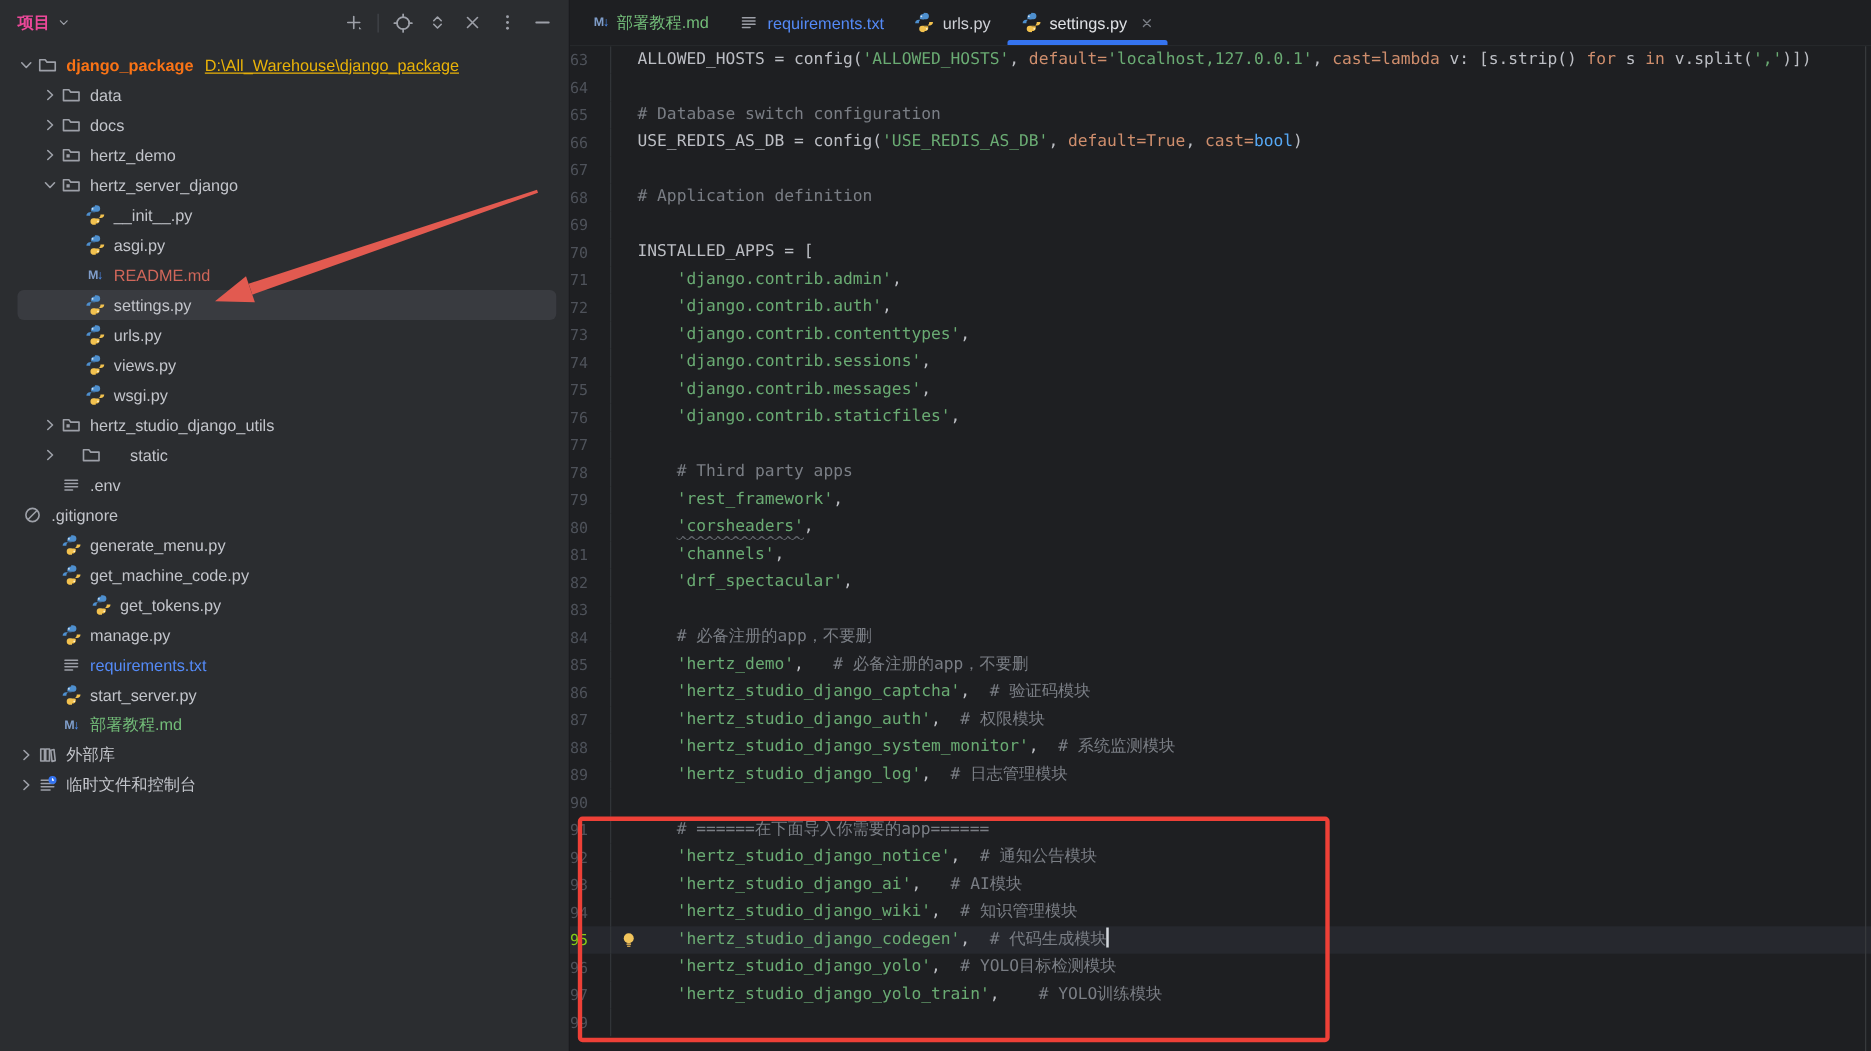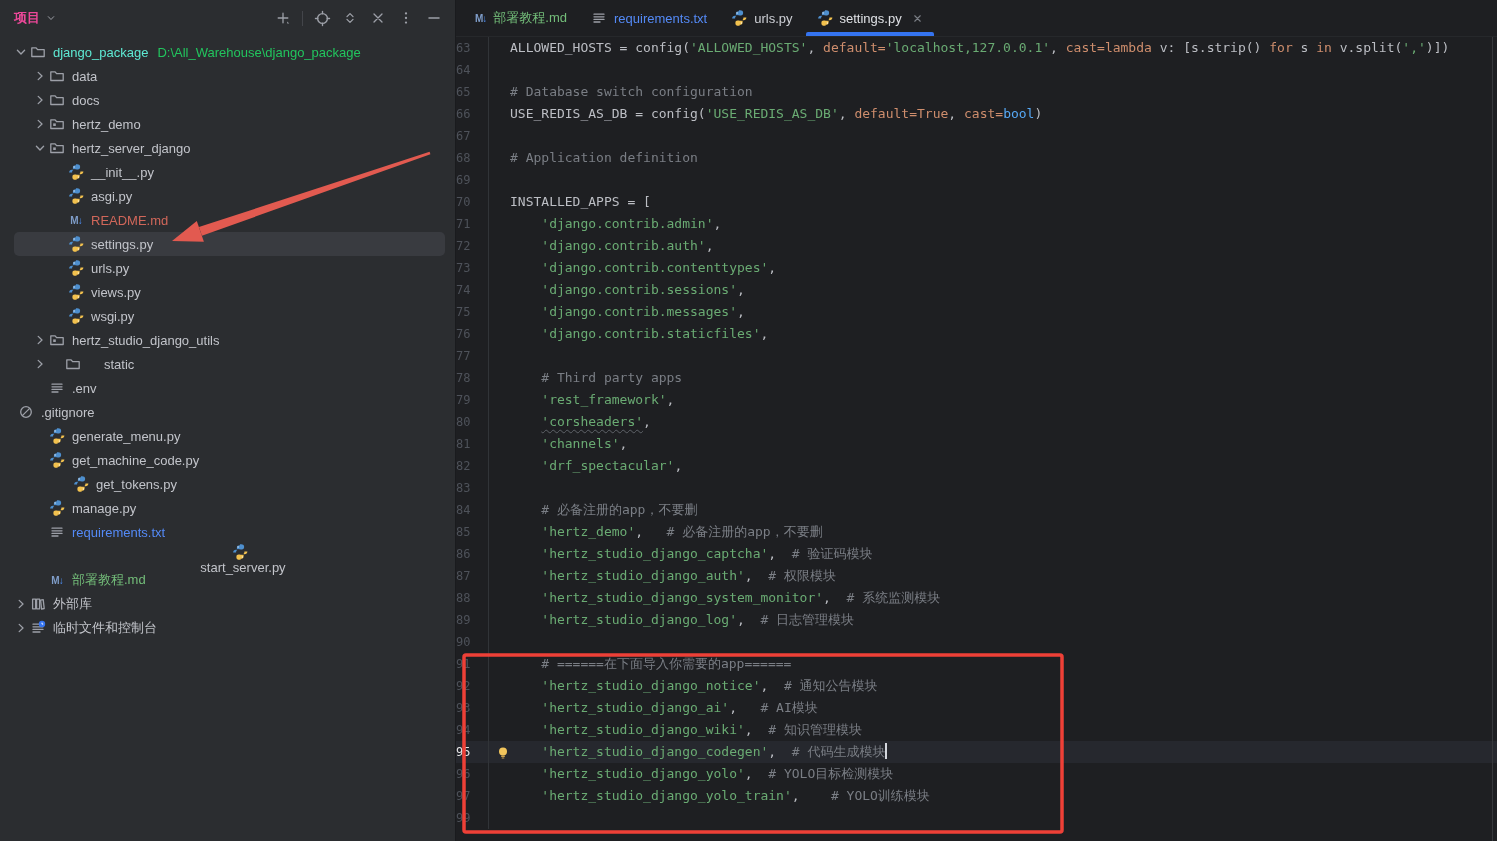--- a/index.html
+++ b/index.html
@@ -20,45 +20,45 @@
   .tb-icon { width:18px; height:18px; display:flex; align-items:center; justify-content:center; border-radius:4px; }
   .tb-sep { width:1px; height:15px; background:#43454a; }
 
   .tree { flex:1; padding-top:4px; overflow:hidden; }
   .tree-row { height:24px; display:flex; align-items:center; font-size:13px; color:#bcbec4; position:relative; white-space:nowrap; }
   .tree-row > * { position:relative; z-index:1; }
   .tree-row.selected::before { content:''; position:absolute; left:14px; right:10px; top:0; bottom:0; background:#393b40; border-radius:5px; z-index:0; }
   .tree-chev { width:18px; flex:none; display:flex; justify-content:center; align-items:center; }
   .tree-ic { width:16px; height:16px; flex:none; margin-right:7px; display:flex; align-items:center; justify-content:center; }
   .tree-label { color:#c2c4ca; }
-  .tree-label.bold { font-weight:400; color:#5eead4; }
+  .tree-label.bold { font-weight:700; color:#f97316; }
   .tree-label.red { color:var(--vcs-red); }
   .tree-label.blue { color:var(--vcs-modified-blue); }
   .tree-label.green { color:var(--vcs-added-green); }
-  .tree-path { color:#22c55e; margin-left:9px; }
+  .tree-path { color:#eab308; margin-left:9px;text-decoration:underline; }
 
   .md-ic { font-size:10px; font-weight:700; color:#7f9dc9; letter-spacing:-1px; }
   .md-ic i { font-style:normal; color:#4d8ff5; }
 
   
   .main { flex:1; min-width:0; display:flex; flex-direction:column; position:relative; }
   .tabbar { height:37px; flex:none; display:flex; align-items:stretch; padding-left:7px; border-bottom:1px solid #26282b; background:#1e1f22; }
   .tab { display:flex; align-items:center; gap:7px; padding:0 12px; font-size:13px; position:relative; }
   .tab .tab-lbl.green { color:var(--vcs-added-green); }
   .tab .tab-lbl.blue { color:var(--vcs-modified-blue); }
   .tab .tab-lbl.default { color:#ced0d6; }
   .tab.active .tab-lbl { color:#dfe1e5; }
   .tab.active::after { content:''; position:absolute; left:1px; right:1px; bottom:0; height:4px; background:var(--accent-blue); border-radius:2px 2px 0 0; }
   .tab-close { display:flex; margin-left:3px; }
 
   .editor { flex:1; overflow:hidden; font-family:"DejaVu Sans Mono","Liberation Mono",monospace; font-size:13px; position:relative; }
   .code-line { display:flex; height:22px; line-height:22px; white-space:pre; }
   .code-line.current { background:#26282e; }
   .gutter { flex:none; width:33px; padding-right:23px; text-align:right; color:#4e525a; font-size:12px; border-right:1px solid #313438; }
-  .code-line.current .gutter { color:#e5e5e5; }
+  .code-line.current .gutter { color:#84cc16; }
   .line-text { flex:1; min-width:0; padding-left:21px; position:relative; color:#bcbec4; }
   .tk-p { color:#bcbec4; }
   .tk-s { color:var(--string-green); }
   .tk-w { color:var(--string-green); text-decoration:underline; text-decoration-style:wavy; text-decoration-color:#5e6268; text-decoration-thickness:1px; text-underline-offset:3px; }
   .tk-k { color:var(--keyword-orange); }
   .tk-c { color:var(--comment-gray); }
   .tk-b { color:var(--builtin-blue); }
   .bulb { position:absolute; left:7px; top:4px; }
   .caret { display:inline-block; width:2px; height:16px; background:#d4d7dd; vertical-align:-3px; }
 
@@ -362,21 +362,21 @@
         </div>
         <div class="tree-row" style="padding-left: 31px;">
           <span class="tree-chev"></span>
           <span class="tree-ic">
             <svg width="16" height="16" viewBox="0 0 16 16">
               <path d="M3 4.2h10 M3 6.8h10 M3 9.4h10 M3 12h6" fill="none" stroke="#9da0a8" stroke-width="1.3" stroke-linecap="round" stroke-linejoin="round"></path>
             </svg>
           </span>
           <span class="tree-label blue ">requirements.txt</span>
         </div>
-        <div class="tree-row" style="padding-left: 31px; flex-direction: column;">
+        <div class="tree-row" style="padding-left: 31px;">
           <span class="tree-chev"></span>
           <span class="tree-ic">
             <svg width="16" height="16" viewBox="0 0 16 16">
               <path fill="#4e8fce" d="M7.9 1.2c-1.9 0-3 .9-3 2.3v1.6h3.3v.6H3.9C2.3 5.7 1.1 6.9 1.1 8.5h3V8.1c0-1.6 1.3-2.7 2.9-2.7h2.9c1.3 0 2.2-.9 2.2-2.2v-.7c0-1.4-1.2-2.3-3-2.3H7.9z"></path>
               <circle cx="6.1" cy="3" r=".7" fill="#dfe6ee"></circle>
               <path fill="#f2c14e" d="M8.6 14.8c1.9 0 3-.9 3-2.3v-1.6H8.3v-.6h4.3c1.6 0 2.8-1.2 2.8-2.8h-3v.4c0 1.6-1.3 2.7-2.9 2.7H6.6c-1.3 0-2.2.9-2.2 2.2v.7c0 1.4 1.2 2.3 3 2.3h1.2z"></path>
               <circle cx="10.4" cy="13" r=".7" fill="#fdf3d7"></circle>
             </svg>
           </span>
           <span class="tree-label  ">start_server.py</span>

